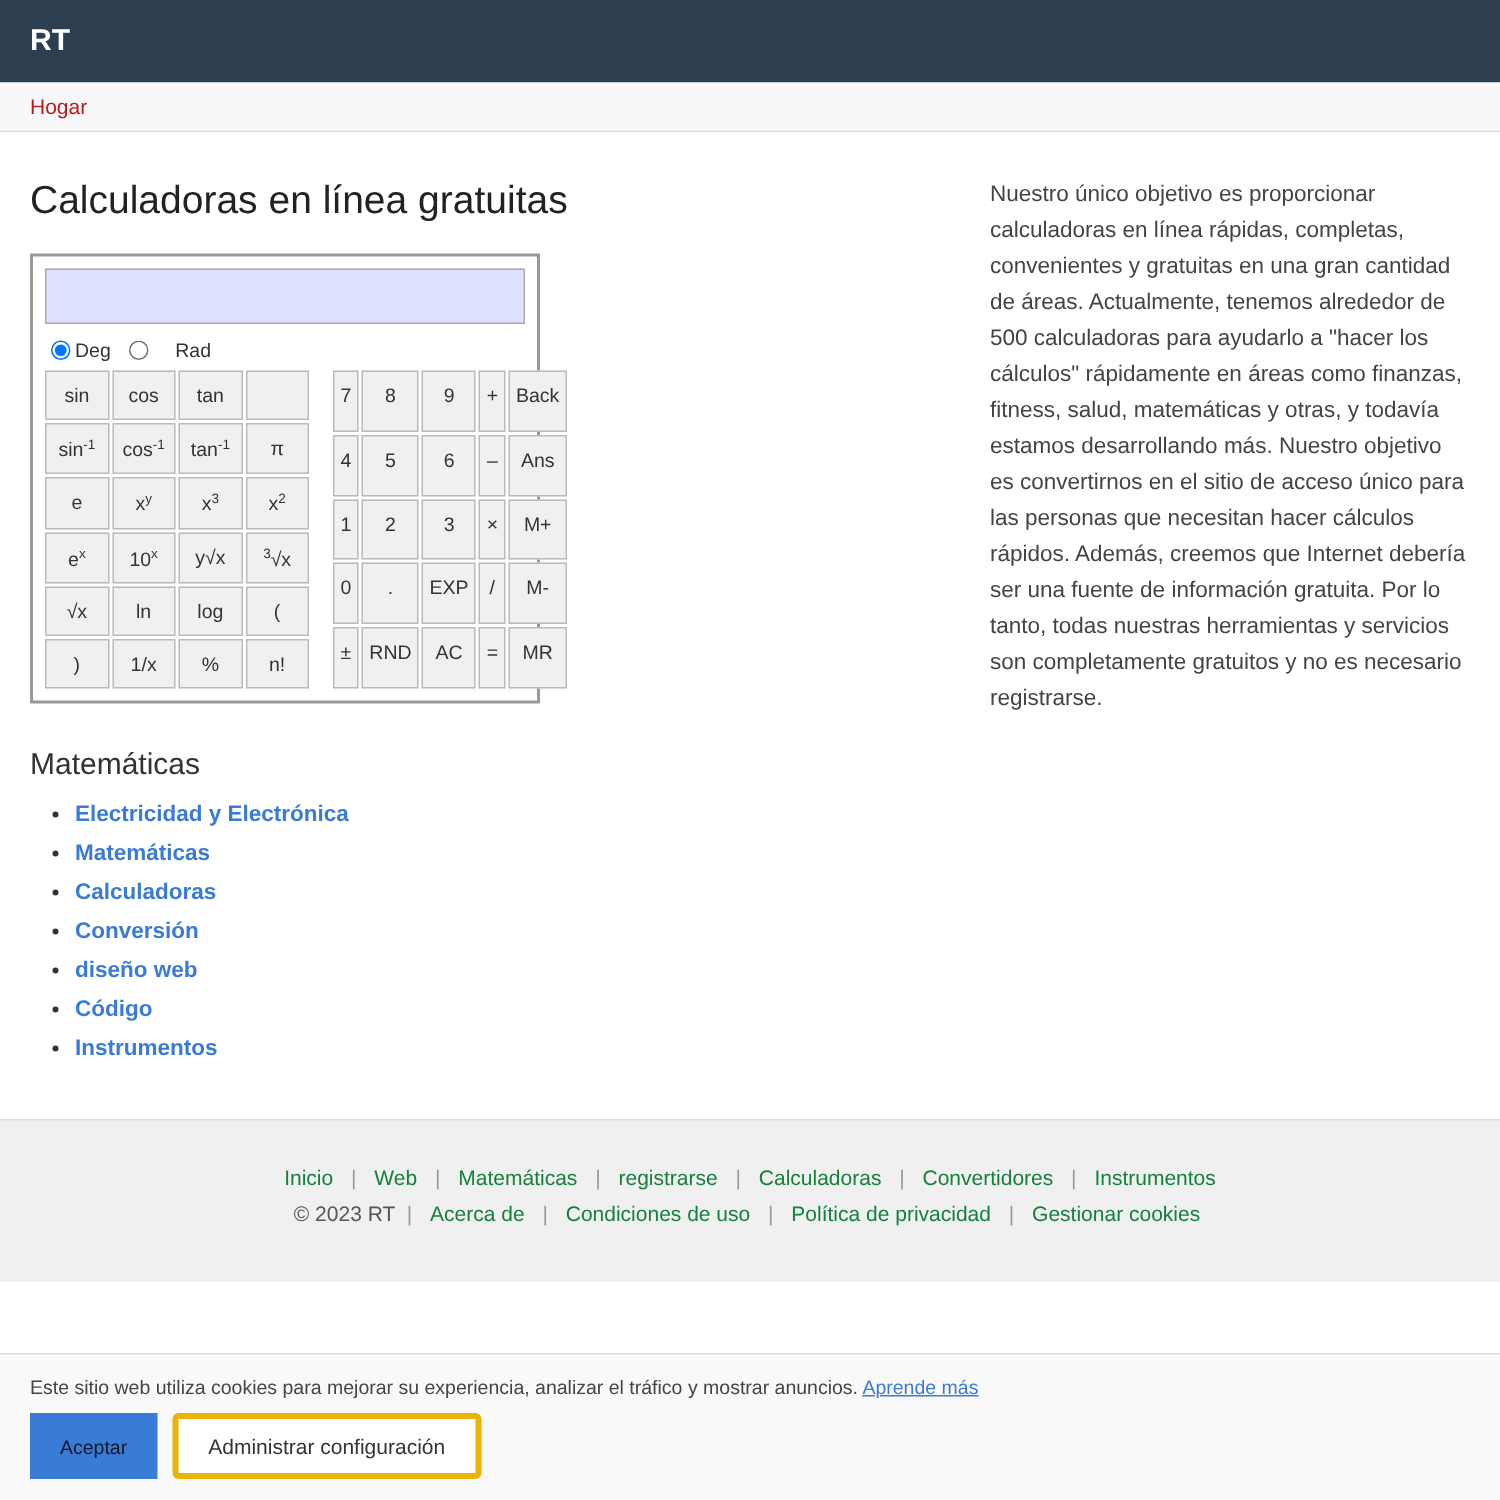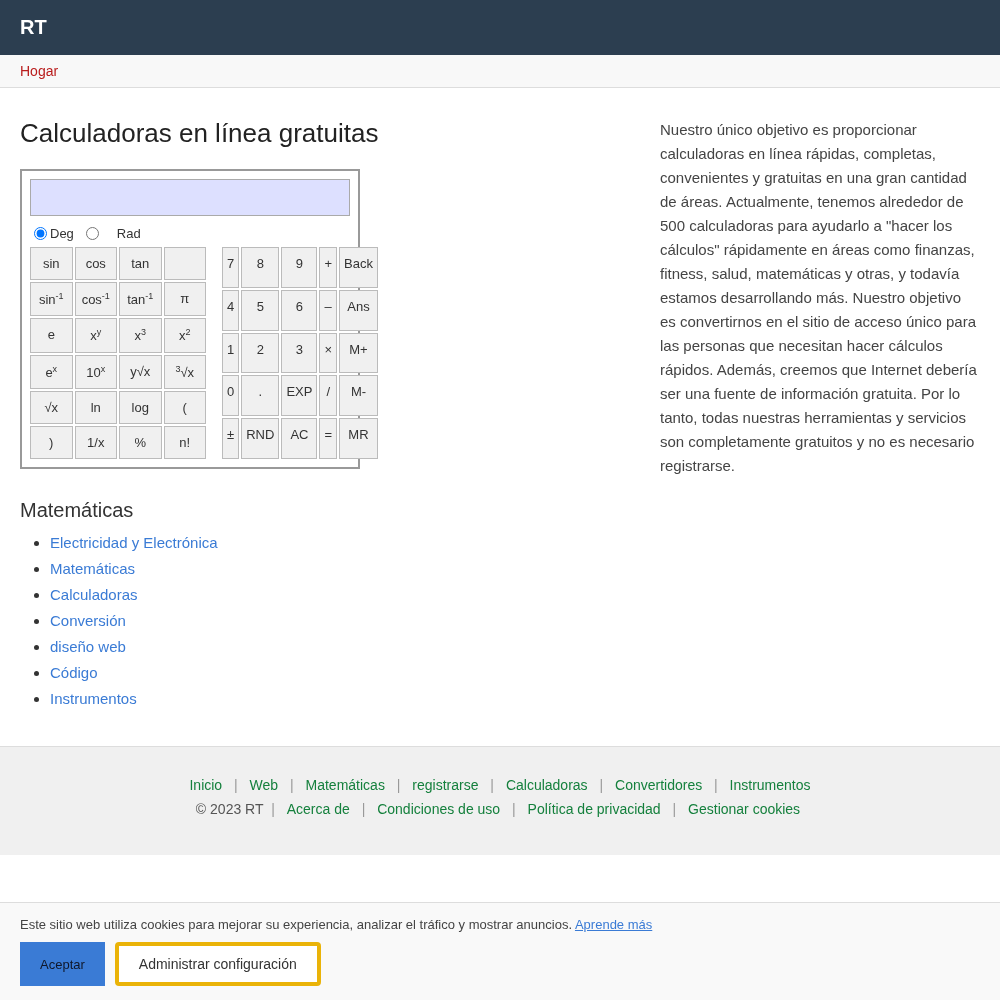--- a/index.html
+++ b/index.html
@@ -58,21 +58,21 @@
       font-size: 13px;
       cursor: pointer;
       user-select: none;
     }
     .calc-btn sup { font-size: 9px; }
 
     
     #categories { margin-top: 30px; }
     #categories h2 { font-size: 20px; font-weight: normal; margin-bottom: 12px; }
     #categories ul { list-style: disc; padding-left: 30px; }
-    #categories ul li { margin-bottom: 8px; }
+    #categories ul li { margin-bottom: 8px; font-weight: bold; }
     #categories ul li a { color: #3a7bd5; text-decoration: none; font-size: 15px; }
 
     
     #footer-section {
       background: #f0f0f0;
       border-top: 1px solid #ddd;
       padding: 30px 20px;
       text-align: center;
       font-size: 14px;
       color: #555;

